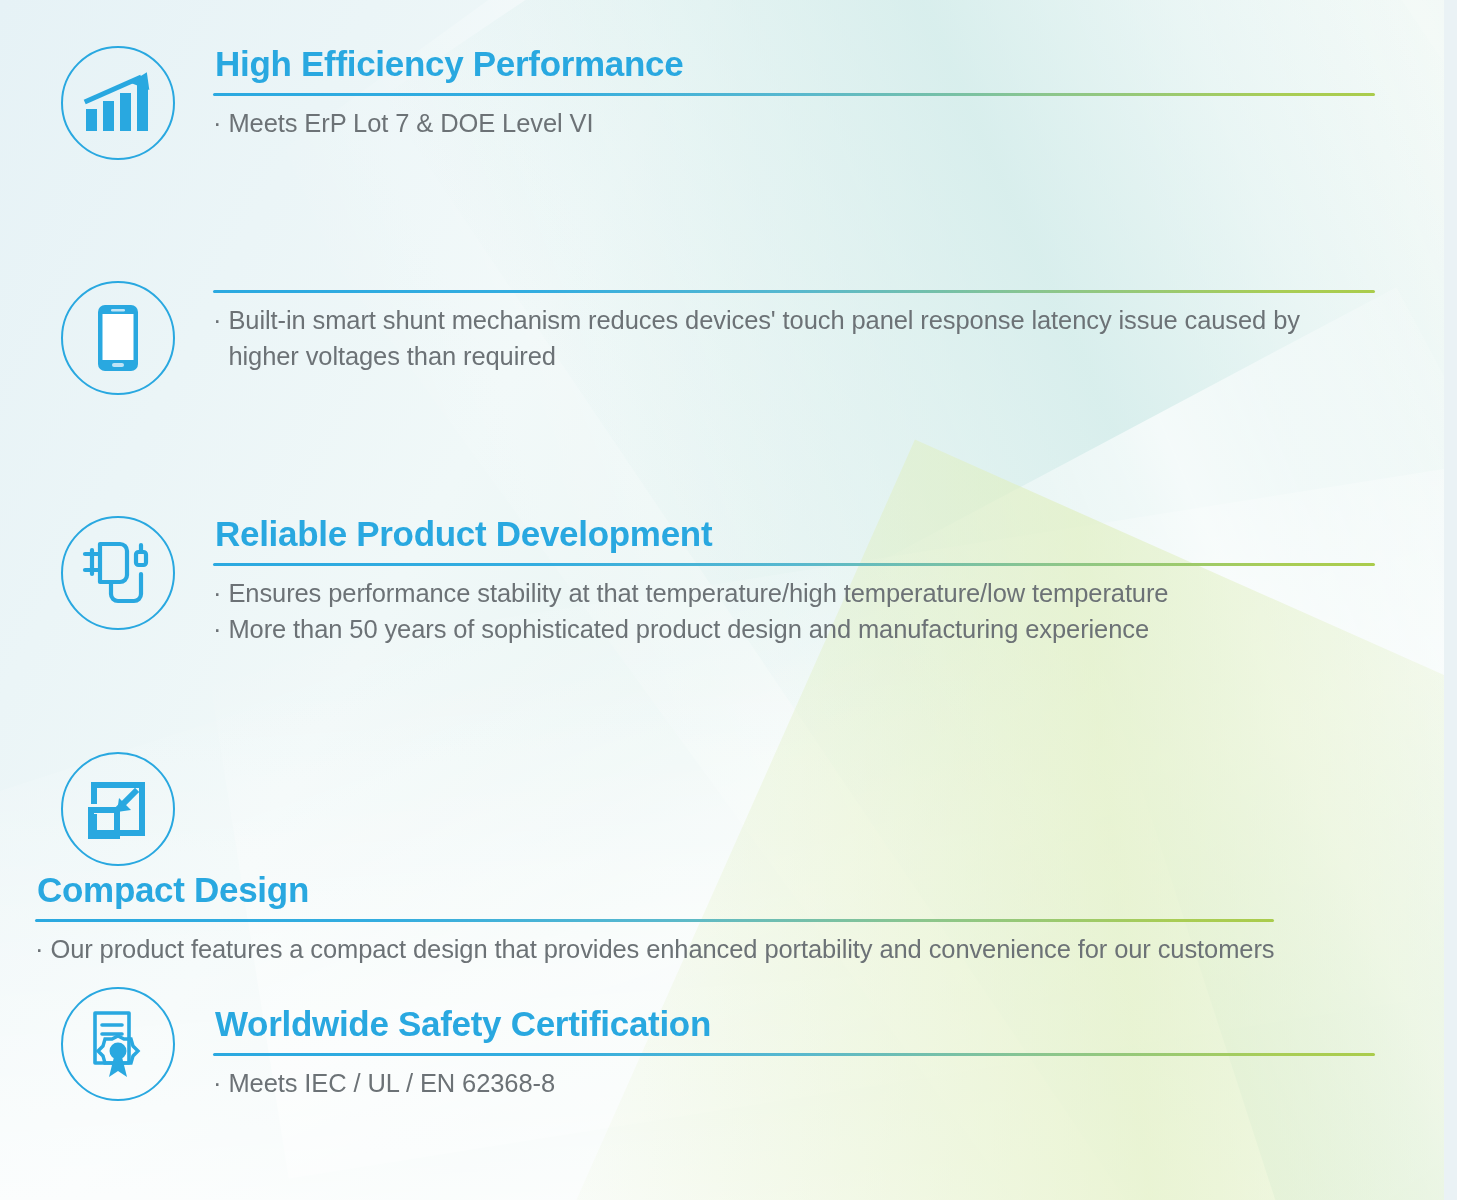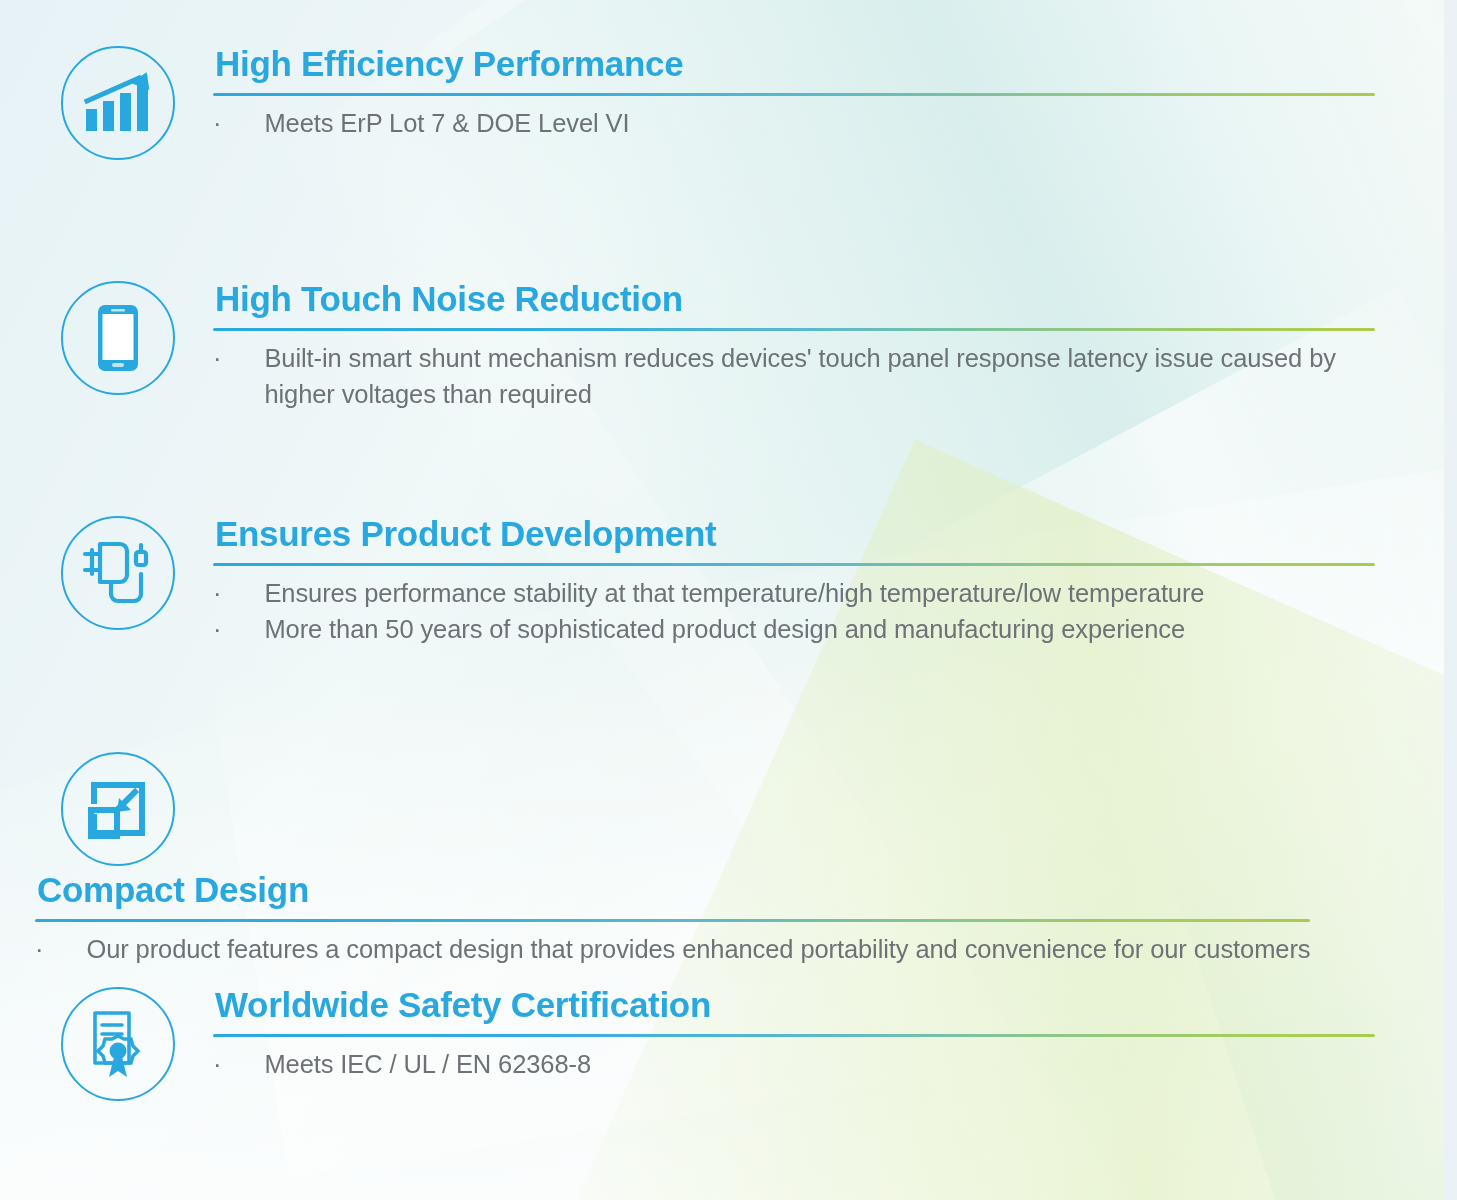--- a/index.html
+++ b/index.html
@@ -172,29 +172,28 @@
     align-items: flex-start;
   }
   .bullet-dot {
     flex: 0 0 auto;
     margin-right: 7px;
     color: #6c7276;
     line-height: 1.42;
   }
   .bullet-text {
     flex: 1 1 auto;
-    margin-left: 36px;
   }
 
   
   #feature-0 { top: 46px; }
   #feature-1 { top: 281px; }
   #feature-2 { top: 516px; }
   #feature-3 { top: 752px; flex-direction: column; }
-  #feature-4 { top: 987px; }
+  #feature-4 { top: 987px; align-items: flex-end; }
 </style>
 </head>
 <body>
 
 <div class="page">
 
   <div class="bg-streak streak-a"></div>
   <div class="bg-streak streak-b"></div>
   <div class="bg-streak streak-f"></div>
   <div class="bg-streak streak-c"></div>
@@ -237,21 +236,20 @@
         <div class="icon-circle">
           <svg width="44" height="70" viewBox="0 0 44 70" aria-hidden="true">
             <rect x="2" y="2" width="40" height="66" rx="7" ry="7" fill="#29a8e0"></rect>
             <rect x="6.5" y="11" width="31" height="46" fill="#ffffff"></rect>
             <rect x="15" y="6" width="14" height="2.6" rx="1.3" fill="#bfe4f6"></rect>
             <rect x="16" y="60" width="12" height="4" rx="2" fill="#bfe4f6"></rect>
           </svg>
         </div>
       </div>
       <div class="text-col">
-        <h2 class="feat-title">High Touch Noise Reduction</h2>
         <div class="divider"></div>
         <ul class="bullets">
           <li class="bullet">
             <span class="bullet-dot">·</span>
             <span class="bullet-text">Built-in smart shunt mechanism reduces devices' touch panel response latency issue caused by higher voltages than required</span>
           </li>
         </ul>
       </div>
     </section>
 
@@ -265,21 +263,21 @@
               <line x1="7" y1="30" x2="21" y2="30"></line>
               <path d="M14 10 v24"></path>
               <path d="M33 42 v12 a7 7 0 0 0 7 7 h16 a7 7 0 0 0 7 -7 v-20"></path>
               <rect x="58" y="12" width="10" height="13" rx="2.5"></rect>
               <line x1="63" y1="5" x2="63" y2="12"></line>
             </g>
           </svg>
         </div>
       </div>
       <div class="text-col">
-        <h2 class="feat-title">Ensures Product Development</h2>
+        <h2 class="feat-title">Reliable Product Development</h2>
         <div class="divider"></div>
         <ul class="bullets">
           <li class="bullet">
             <span class="bullet-dot">·</span>
             <span class="bullet-text">Ensures performance stability at that temperature/high temperature/low temperature</span>
           </li>
           <li class="bullet">
             <span class="bullet-dot">·</span>
             <span class="bullet-text">More than 50 years of sophisticated product  design and manufacturing experience</span>
           </li>

